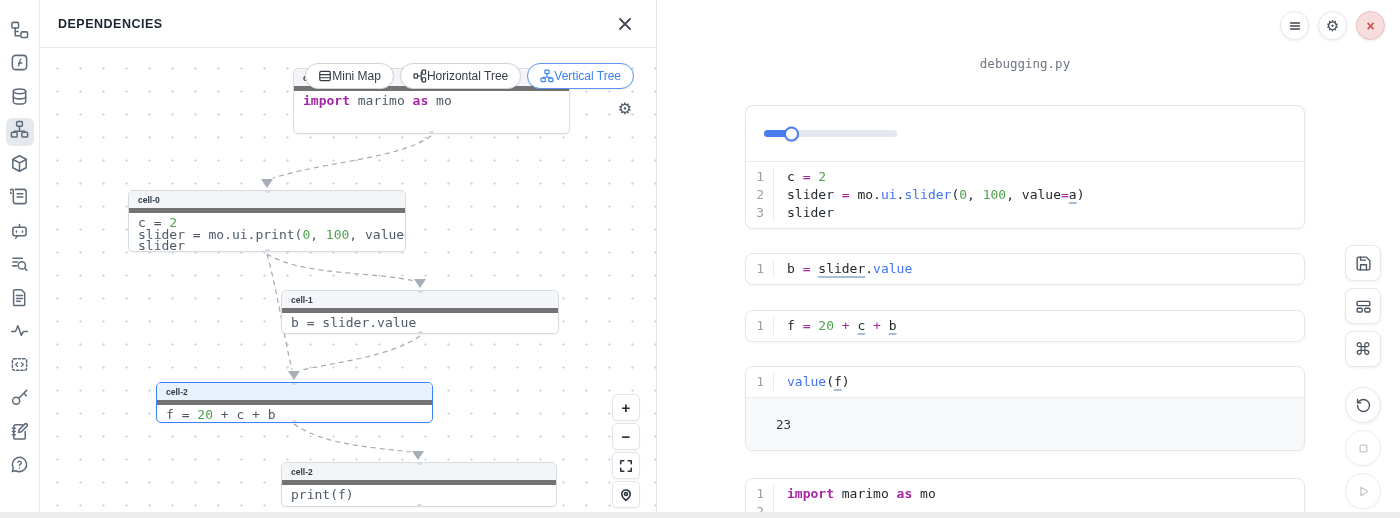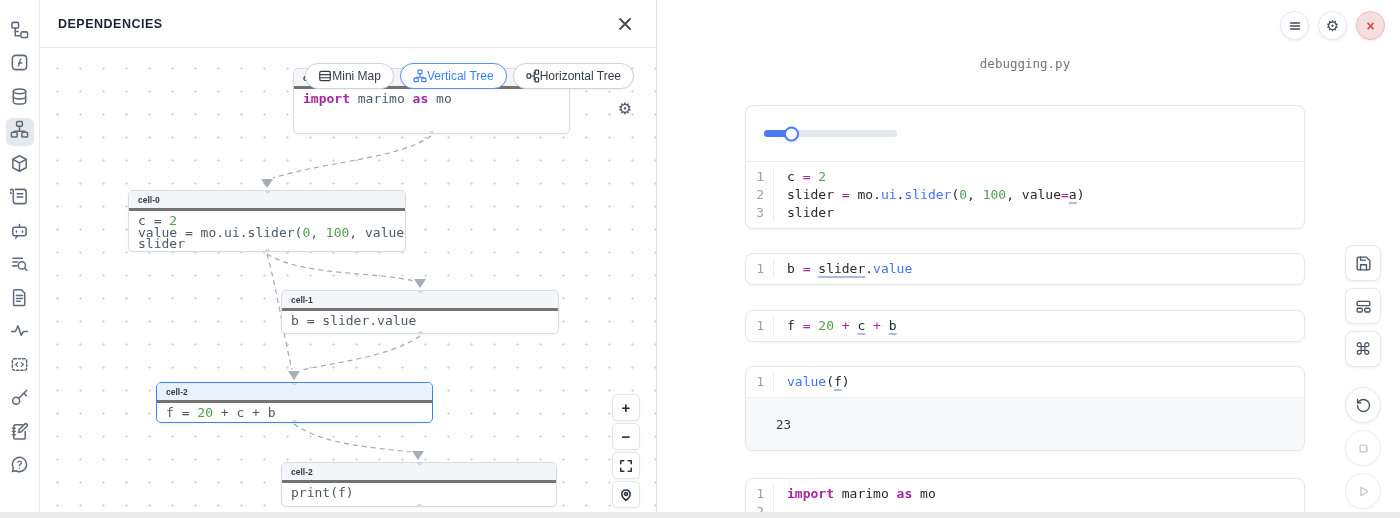--- a/index.html
+++ b/index.html
@@ -41,21 +41,21 @@
   .pill.active svg { stroke:#3b82f6; }
 
   .graph-gear { position:absolute; top:52px; right:24px; font-size:16px; color:#4b5563;
     cursor:pointer; z-index:4; line-height:1; }
 
   .edges { position:absolute; inset:0; pointer-events:none; }
 
   .gnode { position:absolute; background:#fff; border:1px solid #d7dce2; border-radius:5px;
     box-shadow:0 1px 2px rgba(16,24,40,.05); overflow:hidden; z-index:2; }
   .gnode.selected { border:1.4px solid #3b82f6; }
-  .gnode-header { background:#f3f5f8; border-bottom:3px solid #737373; padding:4px 9px 3px;
+  .gnode-header { background:#f3f5f8; border-bottom:5px solid #737373; padding:4px 9px 3px;
     font-size:8.5px; font-weight:bold; color:#303a46; }
   .gnode.selected .gnode-header { background:#e9f1fc; }
   .gnode-body { padding:4px 9px; font-family:"DejaVu Sans Mono", monospace; font-size:7.5px;
     color:#4d5a68; }
   .gnode-body .cl { height:11.5px; line-height:11.5px; white-space:pre; }
   .handle { position:absolute; left:50%; width:5px; height:5px; margin-left:-2.5px;
     border-radius:50%; background:#e3e6ea; border:1px solid #c7cdd5; }
   .handle.t { top:-3px; } .handle.b { bottom:-3px; }
 
   .zoomctrl { position:absolute; right:16px; bottom:10px; display:flex; flex-direction:column;
@@ -253,21 +253,21 @@
             <div class="cl"><span class="cd"><span class="tok-k">import</span><span class="tok-p"> marimo </span><span class="tok-k">as</span><span class="tok-p"> mo</span></span></div>
             <div class="cl"><span class="cd">&nbsp;</span></div>
           </div>
         <span class="handle t"></span>
         <span class="handle b"></span>
       </div>
       <div class="gnode" style="left:88px; top:141px; width:278px; height:62px;">
         <div class="gnode-header">cell-0</div>
         <div class="gnode-body">
             <div class="cl"><span class="cd"><span class="tok-p">c = </span><span class="tok-n">2</span></span></div>
-            <div class="cl"><span class="cd"><span class="tok-p">value = mo.ui.slider(</span><span class="tok-n">0</span><span class="tok-p">, </span><span class="tok-n">100</span><span class="tok-p">, value=a)</span></span></div>
+            <div class="cl"><span class="cd"><span class="tok-p">slider = mo.ui.print(</span><span class="tok-n">0</span><span class="tok-p">, </span><span class="tok-n">100</span><span class="tok-p">, value=a)</span></span></div>
             <div class="cl"><span class="cd"><span class="tok-p">slider</span></span></div>
           </div>
         <span class="handle t"></span>
         <span class="handle b"></span>
       </div>
       <div class="gnode" style="left:241px; top:241px; width:278px; height:44px;">
         <div class="gnode-header">cell-1</div>
         <div class="gnode-body">
             <div class="cl"><span class="cd"><span class="tok-p">b = slider.value</span></span></div>
           </div>
@@ -291,39 +291,39 @@
         <span class="handle b"></span>
       </div>
 
       <div class="graph-toolbar">
         <div class="pill">
           <svg viewBox="0 0 20 20">
               <rect x="2.5" y="3.5" width="15" height="13" rx="2"></rect>
               <path d="M2.5 8h15M2.5 12.5h15"></path>
             </svg>
           <span>Mini Map</span>
+        </div>
+        <div class="pill">
+          <svg viewBox="0 0 20 20">
+              <rect x="1.5" y="7" width="5" height="6" rx="1"></rect>
+              <rect x="13" y="1.5" width="5" height="6" rx="1"></rect>
+              <rect x="13" y="12.5" width="5" height="6" rx="1"></rect>
+              <path d="M6.5 10h3M13 4.5h-1.2v11H13M9.5 10h2.3"></path>
+            </svg>
+          <span>Horizontal Tree</span>
         </div>
         <div class="pill active">
           <svg viewBox="0 0 20 20">
               <rect x="7" y="1.5" width="6" height="5" rx="1"></rect>
               <rect x="1.5" y="13" width="6" height="5" rx="1"></rect>
               <rect x="12.5" y="13" width="6" height="5" rx="1"></rect>
               <path d="M10 6.5v3M4.5 13v-1.2h11V13M10 9.5v2.3"></path>
             </svg>
           <span>Vertical Tree</span>
         </div>
-        <div class="pill">
-          <svg viewBox="0 0 20 20">
-              <rect x="1.5" y="7" width="5" height="6" rx="1"></rect>
-              <rect x="13" y="1.5" width="5" height="6" rx="1"></rect>
-              <rect x="13" y="12.5" width="5" height="6" rx="1"></rect>
-              <path d="M6.5 10h3M13 4.5h-1.2v11H13M9.5 10h2.3"></path>
-            </svg>
-          <span>Horizontal Tree</span>
-        </div>
       </div>
 
       <span class="graph-gear">⚙</span>
 
       <div class="zoomctrl">
         <div class="zbtn">+</div>
         <div class="zbtn">−</div>
         <div class="zbtn">
           <svg viewBox="0 0 16 16">
               <path d="M2 5.5V2h3.5M10.5 2H14v3.5M14 10.5V14h-3.5M5.5 14H2v-3.5"></path>

